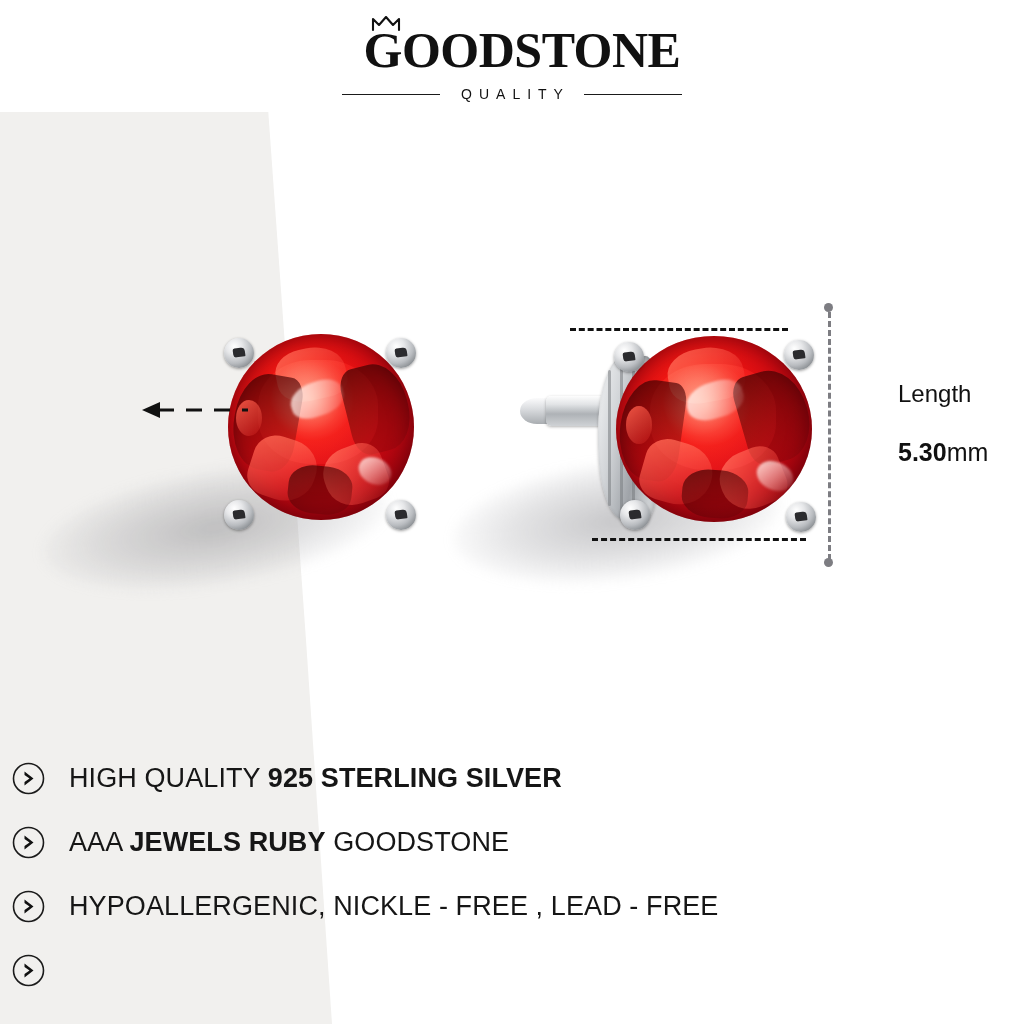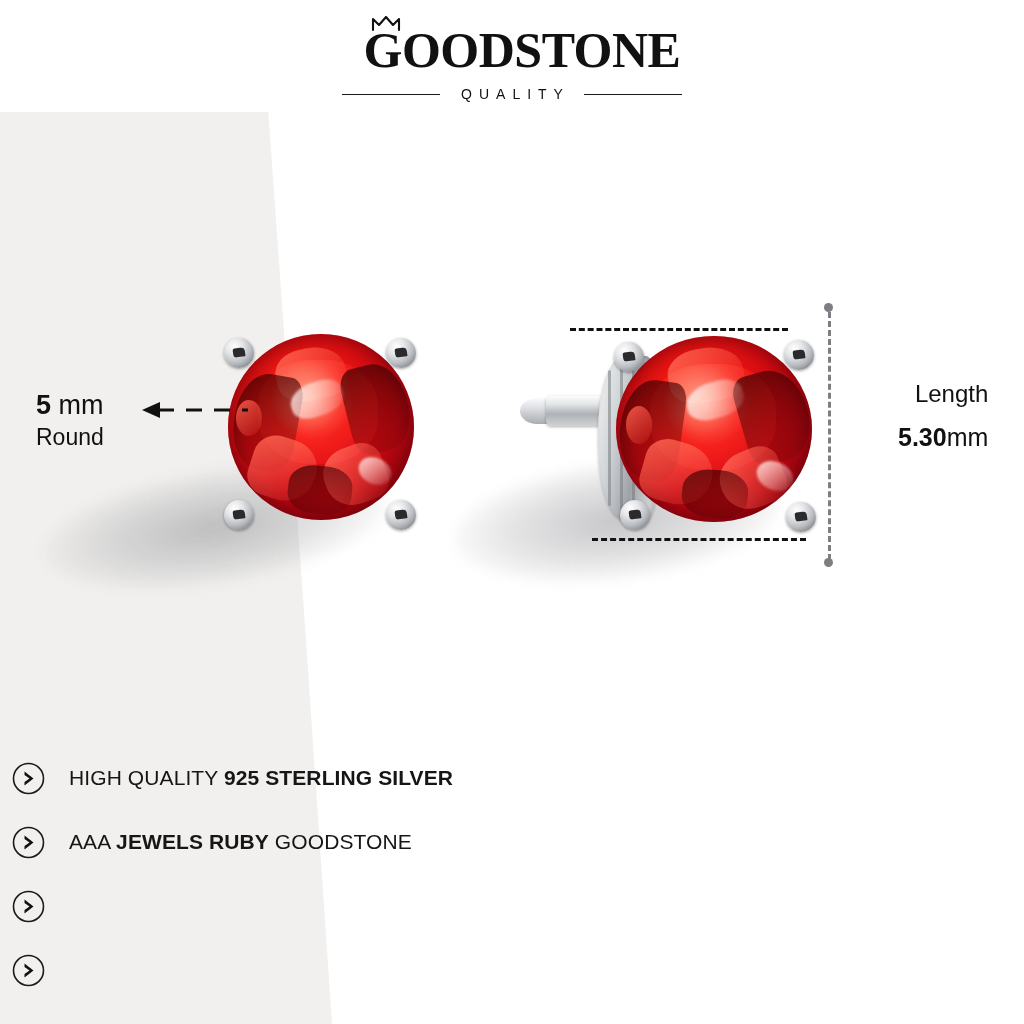--- a/index.html
+++ b/index.html
@@ -190,24 +190,24 @@
     position: absolute;
     width: 9px; height: 9px;
     border-radius: 50%;
     background: #7d7d82;
   }
 
   .label-right {
     position: absolute;
     left: 898px; top: 377px;
     color: #111111;
-    text-align: right;
+    text-align: left;
   }
   .label-right .l1 { font-size: 24px; line-height: 34px; font-weight: 400; }
-  .label-right .l2 { font-size: 25px; line-height: 34px; margin-top: 9px; }
+  .label-right .l2 { font-size: 25px; line-height: 34px; margin-top: 24px; }
   .label-right .l2 b { font-weight: 700; }
   .label-right .l2 span { font-weight: 400; }
 
   
   .features {
     position: absolute;
     left: 0; top: 746px;
     width: 1024px;
   }
   .feature-row {
@@ -216,21 +216,21 @@
     display: flex;
     align-items: center;
     padding-left: 12px;
   }
   .bullet-icon {
     flex: 0 0 auto;
     width: 33px; height: 33px;
     margin-right: 24px;
   }
   .feature-text {
-    font-size: 21px;
+    font-size: 27px;
     letter-spacing: 0.1px;
     color: #161616;
     white-space: nowrap;
   }
   .feature-text b { font-weight: 700; }
   .feature-text span { font-weight: 400; }
 </style>
 </head>
 <body>
 
@@ -301,26 +301,20 @@
         <span class="f-bright" style="left:10px; top:70px; width:26px; height:38px; border-radius:50%;"></span>
       </div>
     </div>
 
     <div class="prong" style="left:614px; top:342px;"></div>
     <div class="prong" style="left:784px; top:340px;"></div>
     <div class="prong" style="left:620px; top:500px;"></div>
     <div class="prong" style="left:786px; top:502px;"></div>
   </div>
 
-  <div class="label-left">
-    <div class="l1">
-      <b>5</b><span> mm</span>
-    </div>
-    <div class="l2">Round</div>
-  </div>
 
   <svg class="arrow-left" viewBox="0 0 108 20">
     <path d="M2 10 L20 2 L20 18 Z" fill="#111111"></path>
     <line x1="18" y1="10" x2="108" y2="10" stroke="#111111" stroke-width="3.2" stroke-dasharray="16 12"></line>
   </svg>
 
   <div class="dash-h" style="left:570px; top:328px; width:218px;"></div>
   <div class="dash-h" style="left:592px; top:538px; width:214px;"></div>
 
   <div class="dot-cap" style="left:824px; top:303px;"></div>
@@ -350,20 +344,21 @@
         <path d="M12.5 9.5 L21.5 16.5 L12.5 23.5 L12.5 20 L17.5 16.5 L12.5 13 Z" fill="#111111"></path>
       </svg>
       <div class="feature-text"><span>AAA </span><b>JEWELS RUBY</b><span> GOODSTONE</span></div>
     </div>
 
     <div class="feature-row">
       <svg class="bullet-icon" viewBox="0 0 33 33">
         <circle cx="16.5" cy="16.5" r="15" fill="none" stroke="#1b1b1b" stroke-width="1.6"></circle>
         <path d="M12.5 9.5 L21.5 16.5 L12.5 23.5 L12.5 20 L17.5 16.5 L12.5 13 Z" fill="#111111"></path>
       </svg>
+      <div class="feature-text"><span>HYPOALLERGENIC, NICKLE - FREE , LEAD - FREE</span><b></b><span></span></div>
     </div>
 
     <div class="feature-row">
       <svg class="bullet-icon" viewBox="0 0 33 33">
         <circle cx="16.5" cy="16.5" r="15" fill="none" stroke="#1b1b1b" stroke-width="1.6"></circle>
         <path d="M12.5 9.5 L21.5 16.5 L12.5 23.5 L12.5 20 L17.5 16.5 L12.5 13 Z" fill="#111111"></path>
       </svg>
     </div>
 
   </div>

